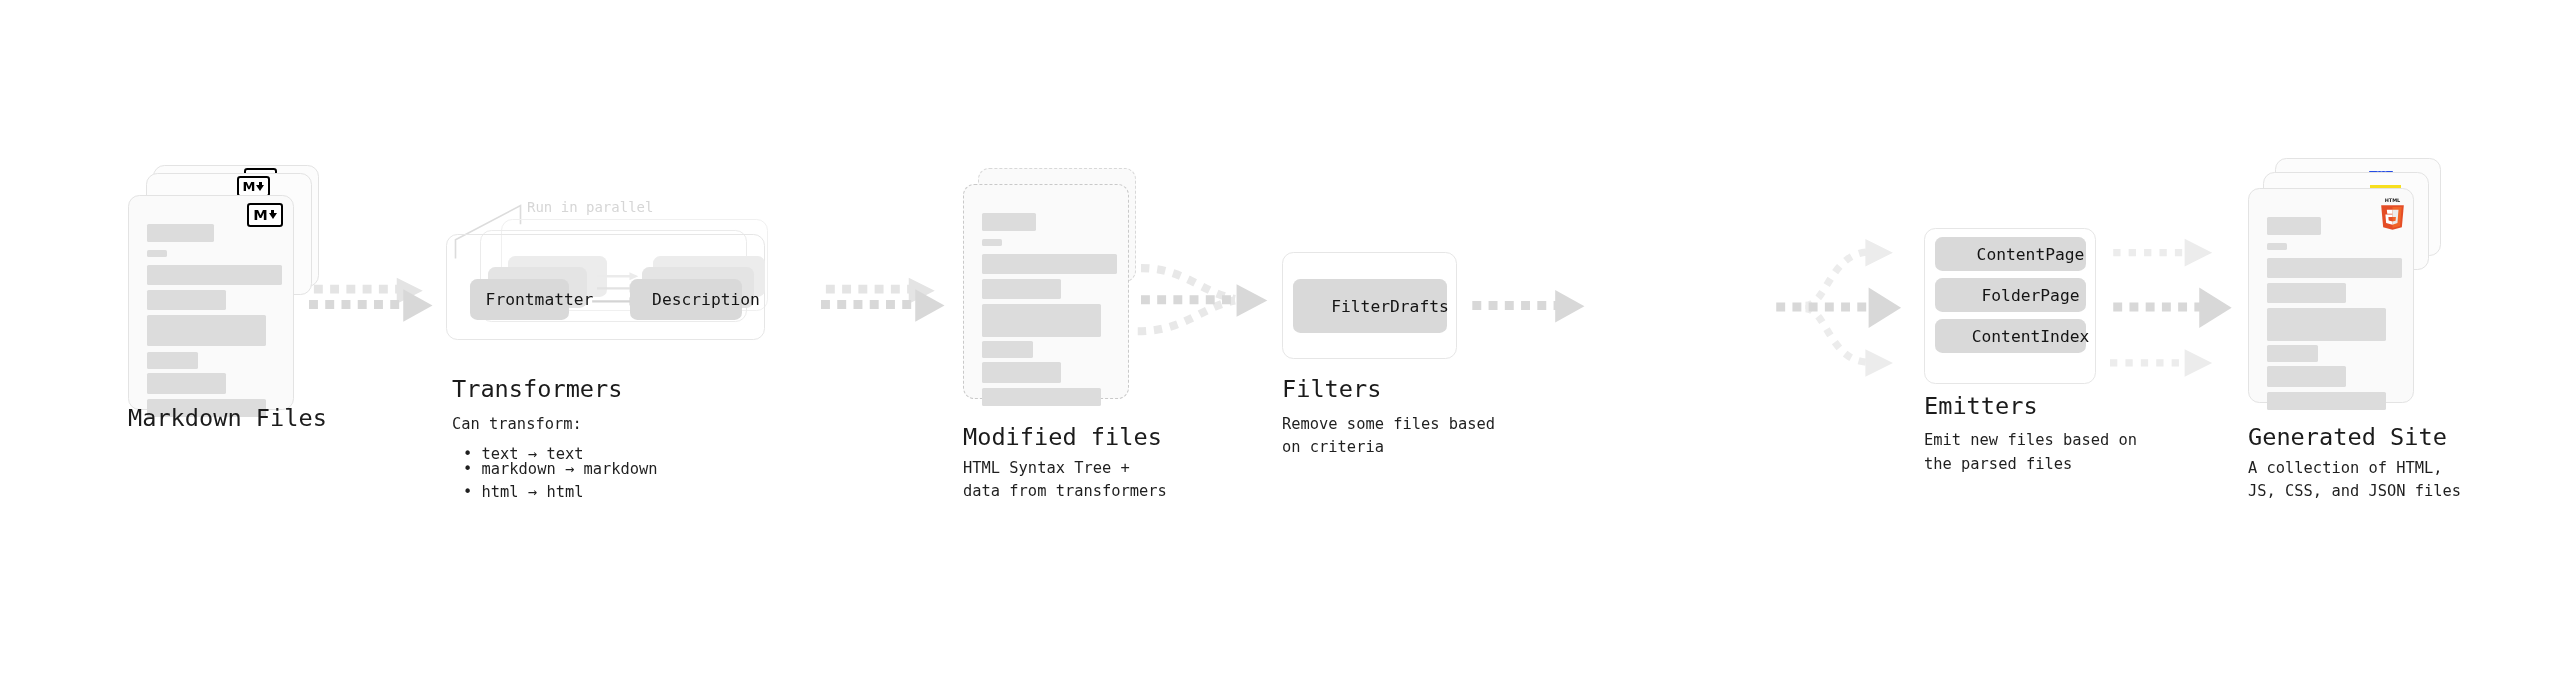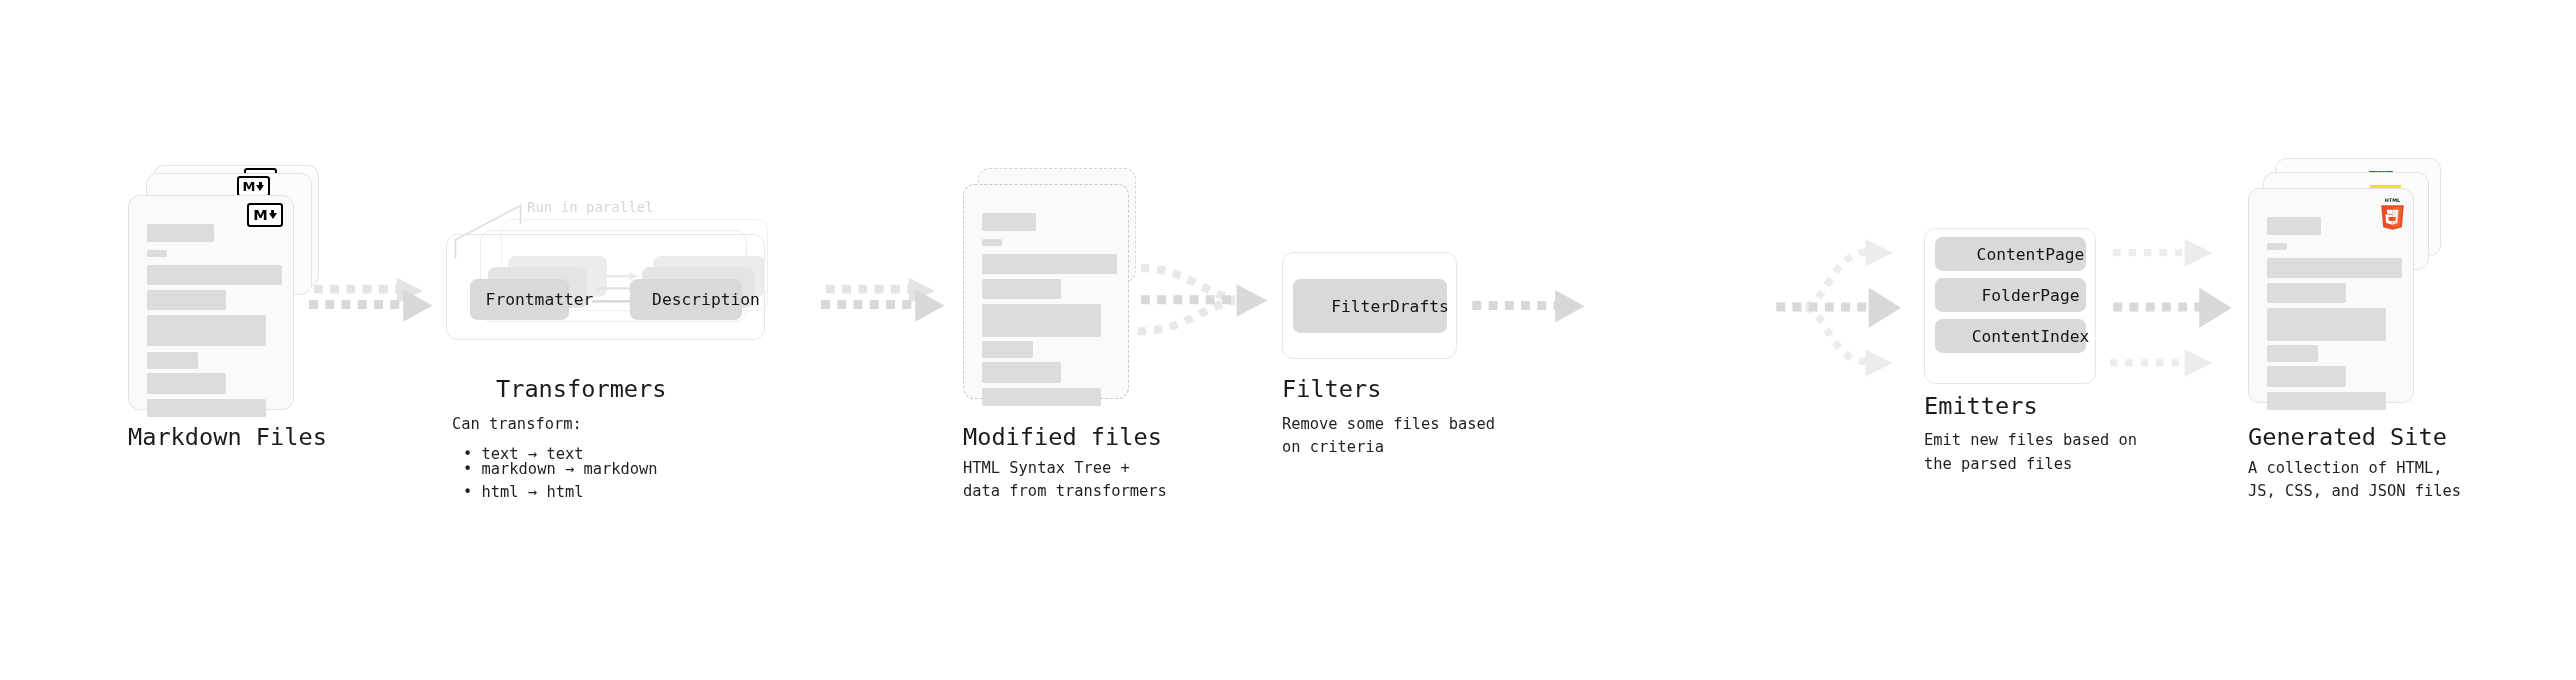--- a/index.html
+++ b/index.html
@@ -184,21 +184,21 @@
       <div class="bar" style="left:18px;top:119px;width:119px;height:31px;"></div>
       <div class="bar" style="left:18px;top:156px;width:51px;height:17px;"></div>
       <div class="bar" style="left:18px;top:177px;width:79px;height:21px;"></div>
       <div class="bar" style="left:18px;top:203px;width:119px;height:18px;"></div>
     </div>
     <div class="md-badge" style="left:247px;top:203px;width:36px;height:23.6px;">
       <span class="m" style="font-size:14.6px;">M</span>
       <span class="dn"></span>
     </div>
 
-    <div class="stage-title" style="left:128px;top:423px;">Markdown Files</div>
+    <div class="stage-title" style="left:128px;top:404px;">Markdown Files</div>
   </div>
 
   <svg class="arrow-svg" style="left:309px;top:276px;width:130px;height:49px;" viewBox="0 0 160 60">
     <g stroke="#e4e4e4" stroke-width="11" stroke-dasharray="11 9" fill="none">
       <line x1="6" y1="16" x2="116" y2="16"></line>
     </g>
     <polygon points="108,2 140,18 108,34" fill="#e4e4e4"></polygon>
     <g stroke="#d8d8d8" stroke-width="11" stroke-dasharray="11 9" fill="none">
       <line x1="0" y1="35" x2="122" y2="35"></line>
     </g>
@@ -233,21 +233,21 @@
       </g>
     </svg>
 
     <div class="chip" style="left:470px;top:279px;width:99px;height:41px;">
       <span>Frontmatter</span>
     </div>
     <div class="chip" style="left:630px;top:279px;width:112px;height:41px;">
       <span>Description</span>
     </div>
 
-    <div class="stage-title" style="left:452px;top:375px;margin-left:44px;">Transformers</div>
+    <div class="stage-title" style="left:452px;top:375px;">Transformers</div>
     <div class="stage-desc" style="left:452px;top:413px;">Can transform:</div>
     <div class="stage-desc" style="left:463px;top:443px;">• text → text</div>
     <div class="stage-desc" style="left:463px;top:458px;">• markdown → markdown</div>
     <div class="stage-desc" style="left:463px;top:481px;">• html → html</div>
   </div>
 
   <svg class="arrow-svg" style="left:821px;top:276px;width:130px;height:49px;" viewBox="0 0 160 60">
     <g stroke="#e4e4e4" stroke-width="11" stroke-dasharray="11 9" fill="none">
       <line x1="6" y1="16" x2="116" y2="16"></line>
     </g>

